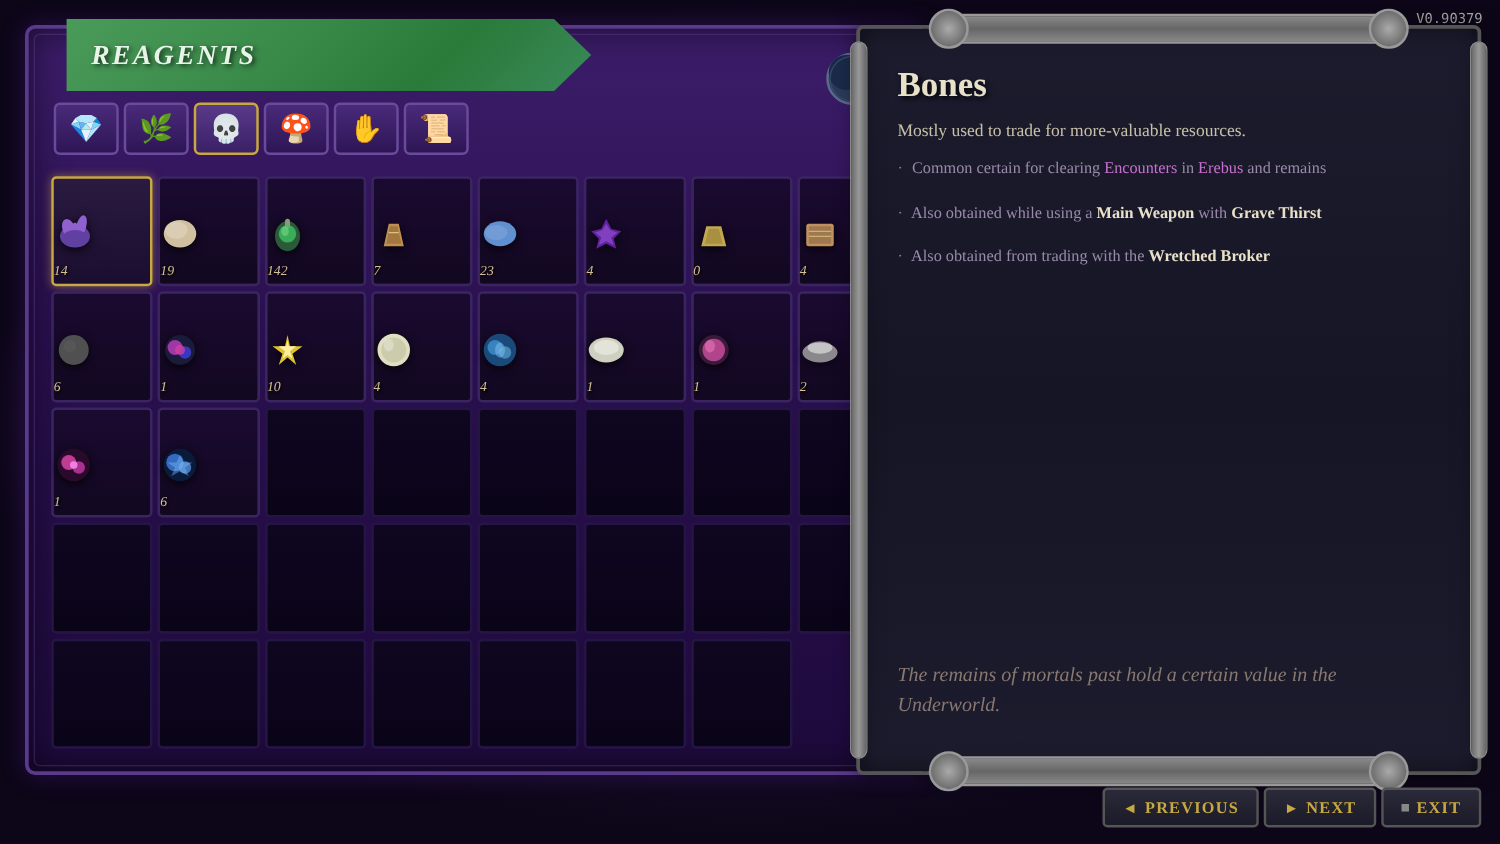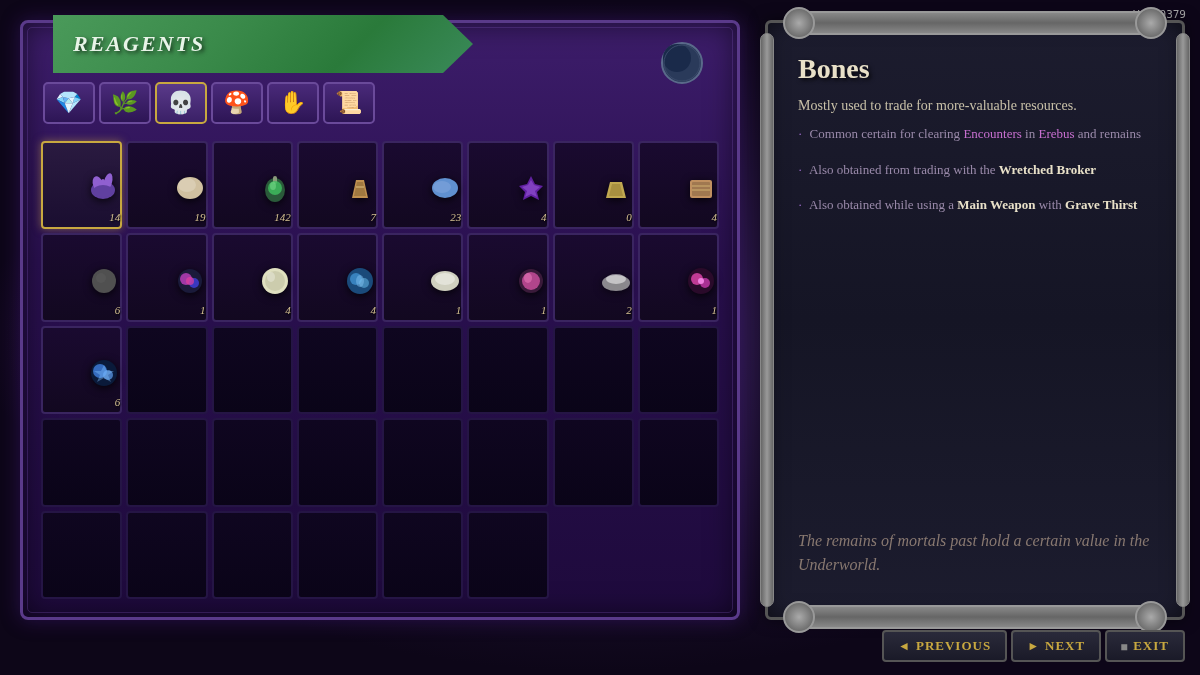--- a/index.html
+++ b/index.html
@@ -123,21 +123,21 @@
       grid-template-rows: repeat(5, 1fr);
       gap: 4px;
     }
 
     .grid-cell {
       background: linear-gradient(180deg, #1a0a30 0%, #120820 100%);
       border: 2px solid #3a2560;
       border-radius: 4px;
       display: flex;
       flex-direction: column;
-      align-items: flex-end;
+      align-items: flex-start;
       justify-content: flex-end;
       padding-bottom: 4px;
       cursor: pointer;
       position: relative;
       min-height: 0;
     }
 
     .grid-cell.selected {
       border: 2px solid #c8a840;
       background: linear-gradient(180deg, #2a1a40 0%, #1a0e30 100%);
@@ -162,21 +162,21 @@
     .cell-empty {
       background: linear-gradient(180deg, #0f0620 0%, #0a0418 100%);
       border-color: #251545;
     }
 
     
     .right-panel {
       position: absolute;
       top: 20px;
       right: 15px;
-      width: 420px;
+      width: 500px;
       bottom: 55px;
       background: linear-gradient(180deg, #1c1c2e 0%, #151525 50%, #1c1c2e 100%);
       border: 3px solid #555;
       border-radius: 6px;
       box-shadow: inset 0 0 20px rgba(0,0,0,0.5), 0 0 15px rgba(0,0,0,0.5);
     }
 
     
     .scroll-top {
       position: absolute;
@@ -472,20 +472,27 @@
         <div class="cell-icon"><svg width="32" height="32" viewBox="0 0 32 32">
       <circle cx="16" cy="16" r="12" fill="#1a1a3a"></circle>
       <circle cx="12" cy="14" r="6" fill="#c040c0" opacity="0.8"></circle>
       <circle cx="20" cy="18" r="5" fill="#4040e0" opacity="0.8"></circle>
       <circle cx="16" cy="16" r="4" fill="#e040a0" opacity="0.7"></circle>
     </svg></div>
         <div class="cell-count">1</div>
       </div>
       <div class="grid-cell">
         <div class="cell-icon"><svg width="32" height="32" viewBox="0 0 32 32">
+      <polygon points="16,4 18,13 28,13 20,19 23,28 16,22 9,28 12,19 4,13 14,13" fill="#e0c030"></polygon>
+      <polygon points="16,8 17,13 23,13 18,17 20,23 16,20 12,23 14,17 9,13 15,13" fill="#fff0a0"></polygon>
+    </svg></div>
+        <div class="cell-count">10</div>
+      </div>
+      <div class="grid-cell">
+        <div class="cell-icon"><svg width="32" height="32" viewBox="0 0 32 32">
       <circle cx="16" cy="16" r="13" fill="#e0e0c0"></circle>
       <circle cx="16" cy="16" r="10" fill="#b0b090" opacity="0.4"></circle>
       <ellipse cx="12" cy="12" rx="4" ry="5" fill="white" opacity="0.3"></ellipse>
     </svg></div>
         <div class="cell-count">4</div>
       </div>
       <div class="grid-cell">
         <div class="cell-icon"><svg width="32" height="32" viewBox="0 0 32 32">
       <circle cx="16" cy="16" r="13" fill="#1a4a7a"></circle>
       <circle cx="12" cy="14" r="6" fill="#4090d0" opacity="0.8"></circle>
@@ -569,26 +576,26 @@
     <div class="item-title">Bones</div>
     <div class="item-desc">Mostly used to trade for more-valuable resources.</div>
 
     <div class="detail-bullet">
       <span class="bullet-char">·</span>
       <span>Common certain for clearing </span><span class="highlight">Encounters</span><span> in </span><span class="highlight">Erebus</span><span> and remains</span>
     </div>
 
     <div class="detail-bullet">
       <span class="bullet-char">·</span>
-      <span>Also obtained from trading with the </span><span class="bold-white">Wretched Broker</span>
+      <span>Also obtained while using a </span><span class="bold-white">Main Weapon</span><span> with </span><span class="bold-white">Grave Thirst</span>
     </div>
 
     <div class="detail-bullet">
       <span class="bullet-char">·</span>
-      <span>Also obtained while using a </span><span class="bold-white">Main Weapon</span><span> with </span><span class="bold-white">Grave Thirst</span>
+      <span>Also obtained from trading with the </span><span class="bold-white">Wretched Broker</span>
     </div>
 
     <div class="flavor-text">The remains of mortals past hold a certain value in the Underworld.</div>
   </div>
 </div>
 
 <div class="bottom-nav">
   <div class="nav-btn">
     <span class="arrow">◄</span>
     <span class="nav-btn-label">PREVIOUS</span>

